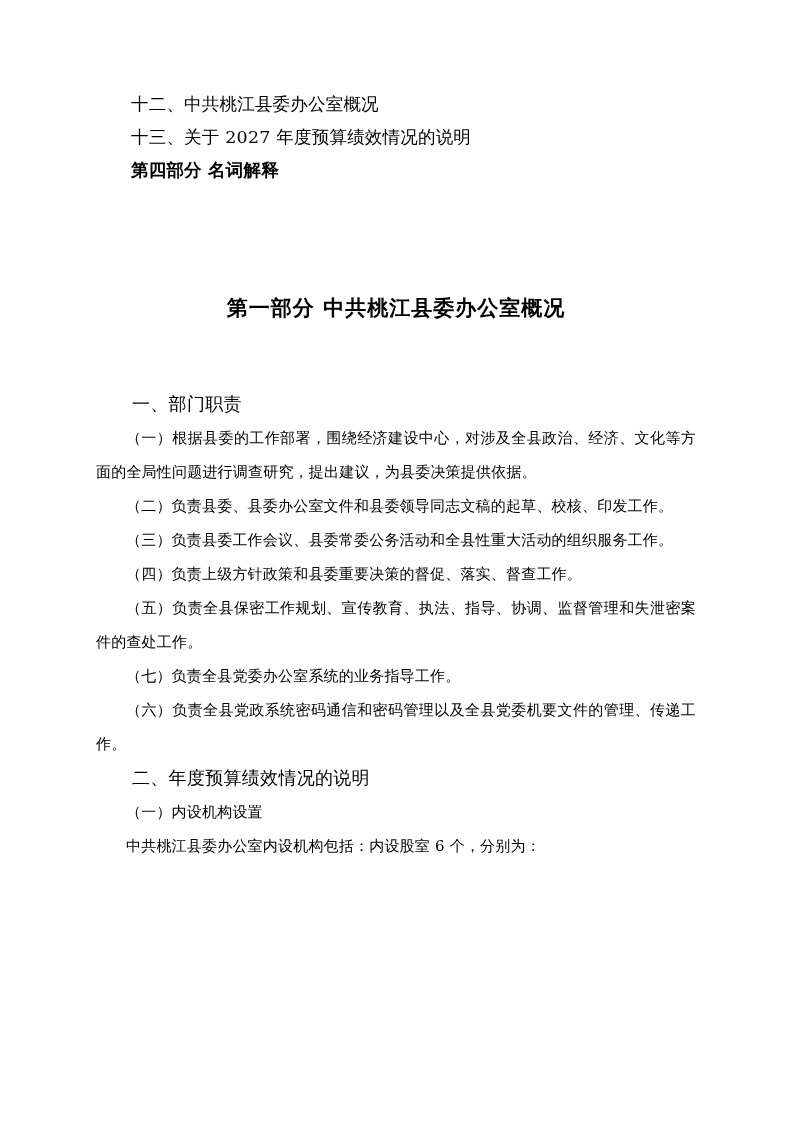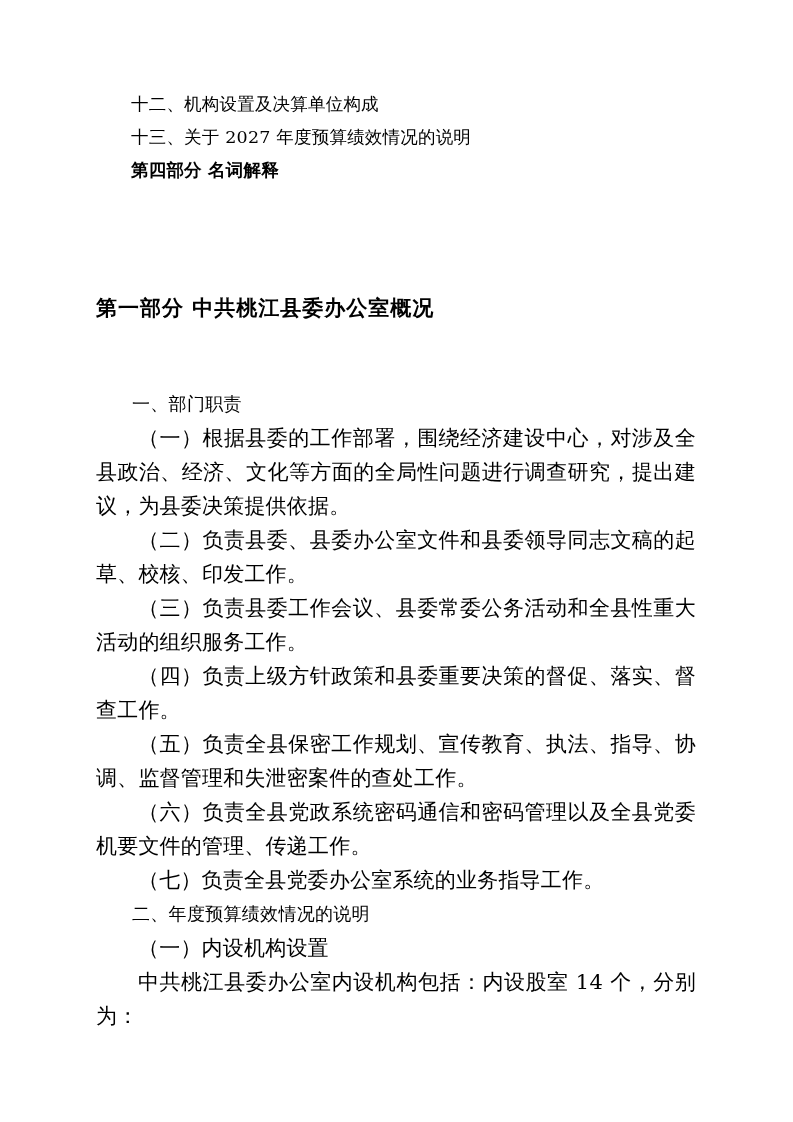--- a/index.html
+++ b/index.html
@@ -35,68 +35,69 @@
     line-height: 33px;
     text-indent: 2em;
     font-weight: bold;
     letter-spacing: 0.2px;
     white-space: nowrap;
   }
   .spacer-big {
     height: 104px;
   }
   .part-title {
+    text-align: center;
     font-size: 21px;
     font-weight: bold;
     letter-spacing: 1px;
     line-height: 34px;
   }
   .spacer-mid {
     height: 62px;
   }
   .section-head {
     font-size: 18px;
     font-weight: normal;
     text-indent: 2em;
     line-height: 34px;
     letter-spacing: 0.3px;
   }
   .para {
-    font-size: 21px;
+    font-size: 15px;
     line-height: 34px;
     text-indent: 2em;
     text-align: justify;
     text-justify: inter-ideograph;
     letter-spacing: 0.2px;
   }
 </style>
 </head>
 <body>
 
 <div class="page">
   <div class="content">
 
-    <div class="toc-line">十二、机构设置及决算单位构成</div>
+    <div class="toc-line">十二、中共桃江县委办公室概况</div>
     <div class="toc-line">十三、关于 2027 年度预算绩效情况的说明</div>
     <div class="toc-line-bold">第四部分    名词解释</div>
 
     <div class="spacer-big"></div>
 
     <div class="part-title">第一部分    中共桃江县委办公室概况</div>
 
     <div class="spacer-mid"></div>
 
     <div class="section-head">一、部门职责</div>
 
     <div class="para">（一）根据县委的工作部署，围绕经济建设中心，对涉及全县政治、经济、文化等方面的全局性问题进行调查研究，提出建议，为县委决策提供依据。</div>
     <div class="para">（二）负责县委、县委办公室文件和县委领导同志文稿的起草、校核、印发工作。</div>
     <div class="para">（三）负责县委工作会议、县委常委公务活动和全县性重大活动的组织服务工作。</div>
     <div class="para">（四）负责上级方针政策和县委重要决策的督促、落实、督查工作。</div>
     <div class="para">（五）负责全县保密工作规划、宣传教育、执法、指导、协调、监督管理和失泄密案件的查处工作。</div>
+    <div class="para">（七）负责全县党委办公室系统的业务指导工作。</div>
     <div class="para">（六）负责全县党政系统密码通信和密码管理以及全县党委机要文件的管理、传递工作。</div>
-    <div class="para">（七）负责全县党委办公室系统的业务指导工作。</div>
 
     <div class="section-head">二、年度预算绩效情况的说明</div>
     <div class="para">（一）内设机构设置</div>
-    <div class="para">中共桃江县委办公室内设机构包括：内设股室 14 个，分别为：</div>
+    <div class="para">中共桃江县委办公室内设机构包括：内设股室 6 个，分别为：</div>
 
   </div>
 </div>
 
 </body></html>

